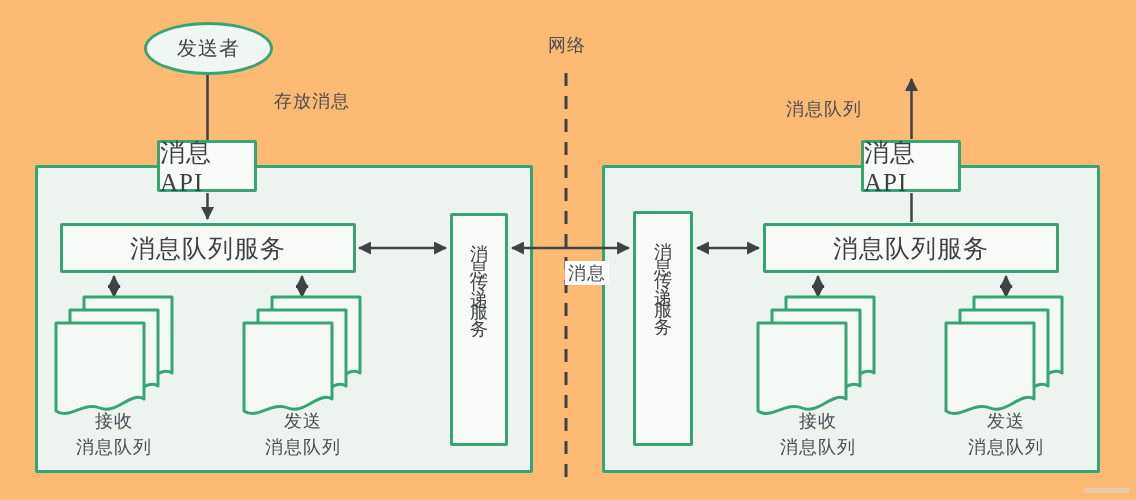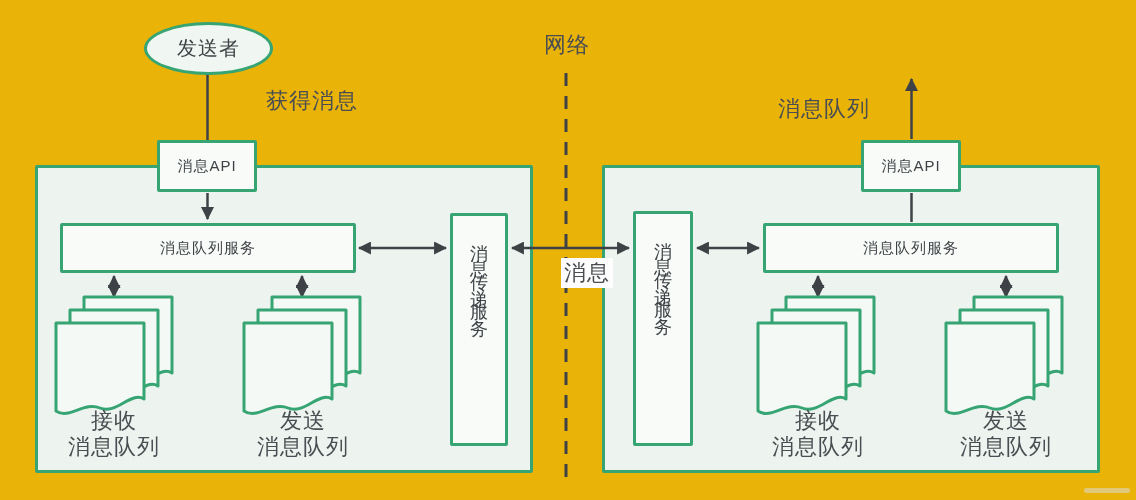--- a/index.html
+++ b/index.html
@@ -1,50 +1,50 @@
 <!DOCTYPE html>
 <html><head>
 <meta charset="utf-8">
 <style>
   html,body{margin:0;padding:0;background:#fdfdfd;}
   .canvas{
     position:relative;width:1136px;height:500px;overflow:hidden;
-    background:#eab308;
-    font-family:Liberation Sans, sans-serif;
+    background:#fdba74;
+    font-family:Liberation Serif, serif;
     color:#3f4347;
   }
   .layer-svg{position:absolute;left:0;top:0;z-index:2;}
   .bigbox{
     position:absolute;z-index:1;box-sizing:border-box;
     border:3px solid #36a473;background:#edf3ee;border-radius:2px;
   }
   .node{
     position:absolute;z-index:3;box-sizing:border-box;
     border:3px solid #36a473;background:#f8fbf8;border-radius:2px;
     display:flex;align-items:center;justify-content:center;
-    font-size:15px;color:#3f4347;letter-spacing:1px;
+    font-size:25px;color:#3f4347;letter-spacing:1px;
   }
   .ellipse{
     position:absolute;z-index:3;box-sizing:border-box;
     border:3px solid #36a473;background:#f0f6f1;border-radius:50%;
     display:flex;align-items:center;justify-content:center;
     font-size:20px;color:#3f4347;letter-spacing:1px;
   }
   .vbox{
     position:absolute;z-index:3;box-sizing:border-box;
     border:3px solid #36a473;background:#f8fbf8;border-radius:2px;
     display:flex;align-items:flex-start;justify-content:center;
   }
   .vbox span{
     writing-mode:vertical-lr;text-orientation:upright;
     font-size:18px;letter-spacing:15px;padding-top:14px;color:#3f4347;
   }
   .lbl{
     position:absolute;z-index:4;transform:translate(-50%,-50%);
-    white-space:nowrap;font-size:22px;color:#4a4e52;letter-spacing:1px;
+    white-space:nowrap;font-size:18px;color:#4a4e52;letter-spacing:1px;
   }
   .lbl.on-line{background:#fdfdfd;padding:0 3px;}
   .watermark{
     position:absolute;z-index:5;right:6px;bottom:7px;width:46px;height:5px;
     background:#d9d9d6;opacity:.55;border-radius:2px;
   }
 </style>
 </head>
 <body>
 
@@ -95,21 +95,21 @@
     <g transform="translate(946,297)" fill="#f4f9f5" stroke="#36a473" stroke-width="3" stroke-linejoin="round">
       <use href="#doc-page" transform="translate(28,0)"></use>
       <use href="#doc-page" transform="translate(14,13)"></use>
       <use href="#doc-page" transform="translate(0,26)"></use>
     </g>
   </svg>
 
   <div class="ellipse" style="left:144px;top:22px;width:129px;height:53px;">
     <span>发送者</span>
   </div>
-  <div class="lbl" style="left:312px;top:101px;">获得消息</div>
+  <div class="lbl" style="left:312px;top:101px;">存放消息</div>
   <div class="node" style="left:157px;top:140px;width:100px;height:52px;">消息API</div>
   <div class="node" style="left:60px;top:223px;width:296px;height:50px;">消息队列服务</div>
   <div class="vbox" style="left:450px;top:213px;width:58px;height:233px;">
     <span>消息传递服务</span>
   </div>
   <div class="lbl" style="left:114px;top:421px;">接收</div>
   <div class="lbl" style="left:114px;top:447px;">消息队列</div>
   <div class="lbl" style="left:303px;top:421px;">发送</div>
   <div class="lbl" style="left:303px;top:447px;">消息队列</div>
 

